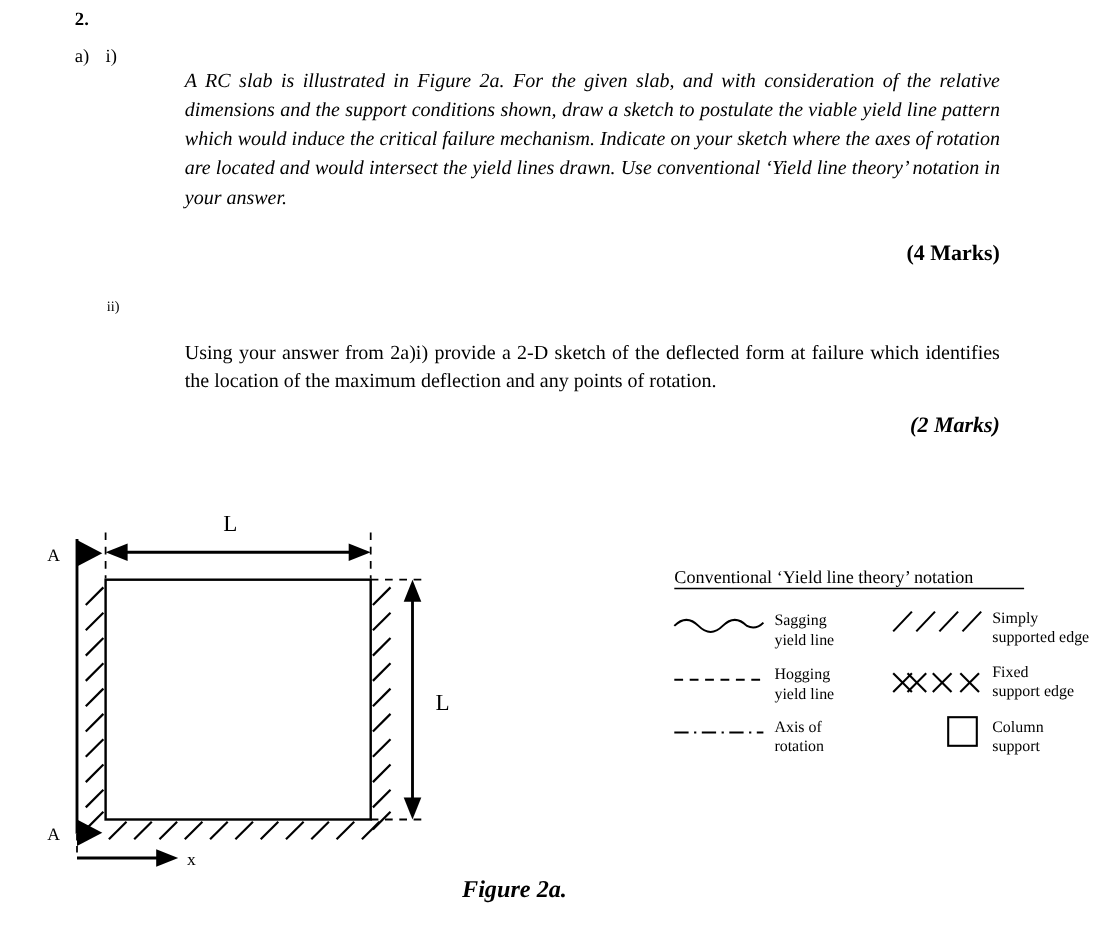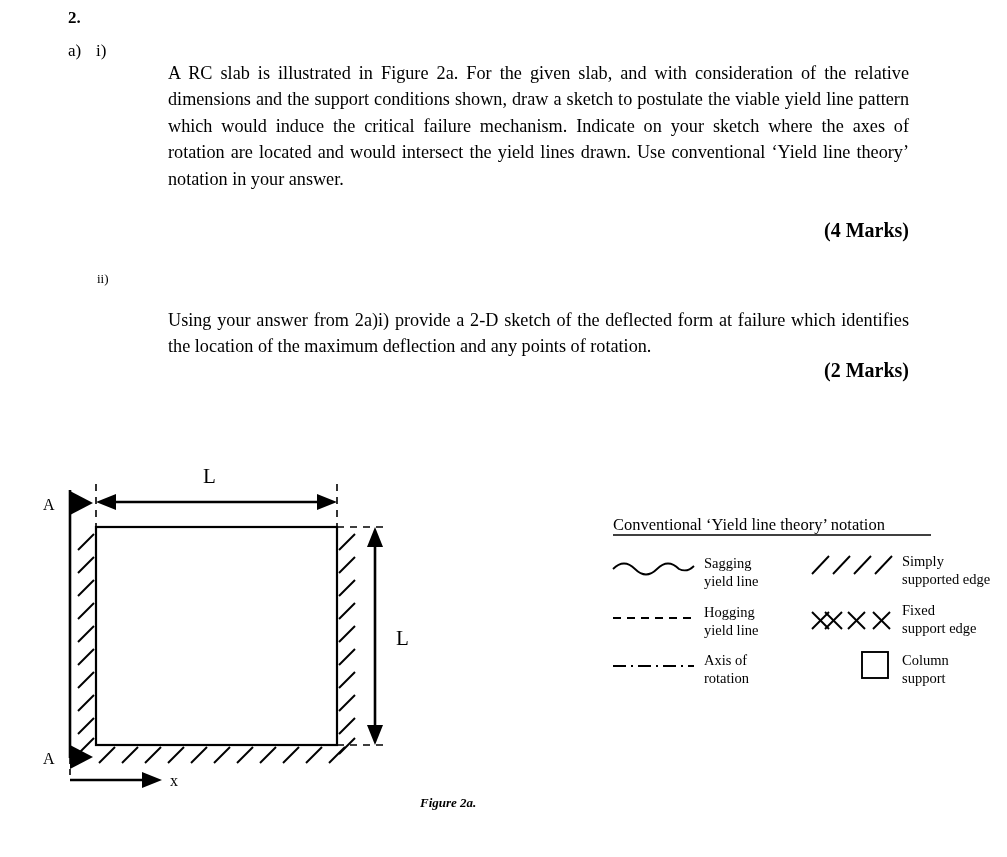--- a/index.html
+++ b/index.html
@@ -45,46 +45,46 @@
 
   .para {
     position: absolute;
     left: 168px;
     width: 741px;
     font-size: 18.2px;
     line-height: 1.455;
     text-align: justify;
     text-justify: inter-word;
   }
-  .para-i  { top: 60px; }
+  .para-i  { top: 60px; font-style: italic; }
   .para-ii { top: 271px; margin-top: 36px; }
 
   .marks {
     position: absolute;
     font-size: 20px;
     font-weight: bold;
     right: 98px;
     text-align: right;
   }
   .marks-4 { top: 219px; }
-  .marks-2 { top: 359px; }
+  .marks-2 { top: 376px; font-style: italic; }
 
   
   .figure-wrap {
     position: absolute;
     left: 0;
     top: 440px;
     width: 1007px;
     height: 417px;
   }
   .fig-caption {
     position: absolute;
     left: 420px;
     top: 355px;
-    font-size: 13px;
+    font-size: 22px;
     font-weight: bold;
     font-style: italic;
   }
 
   svg { display: block; }
 
   .legend-title {
     font-family: "Liberation Serif", serif;
     font-size: 16.5px;
   }

